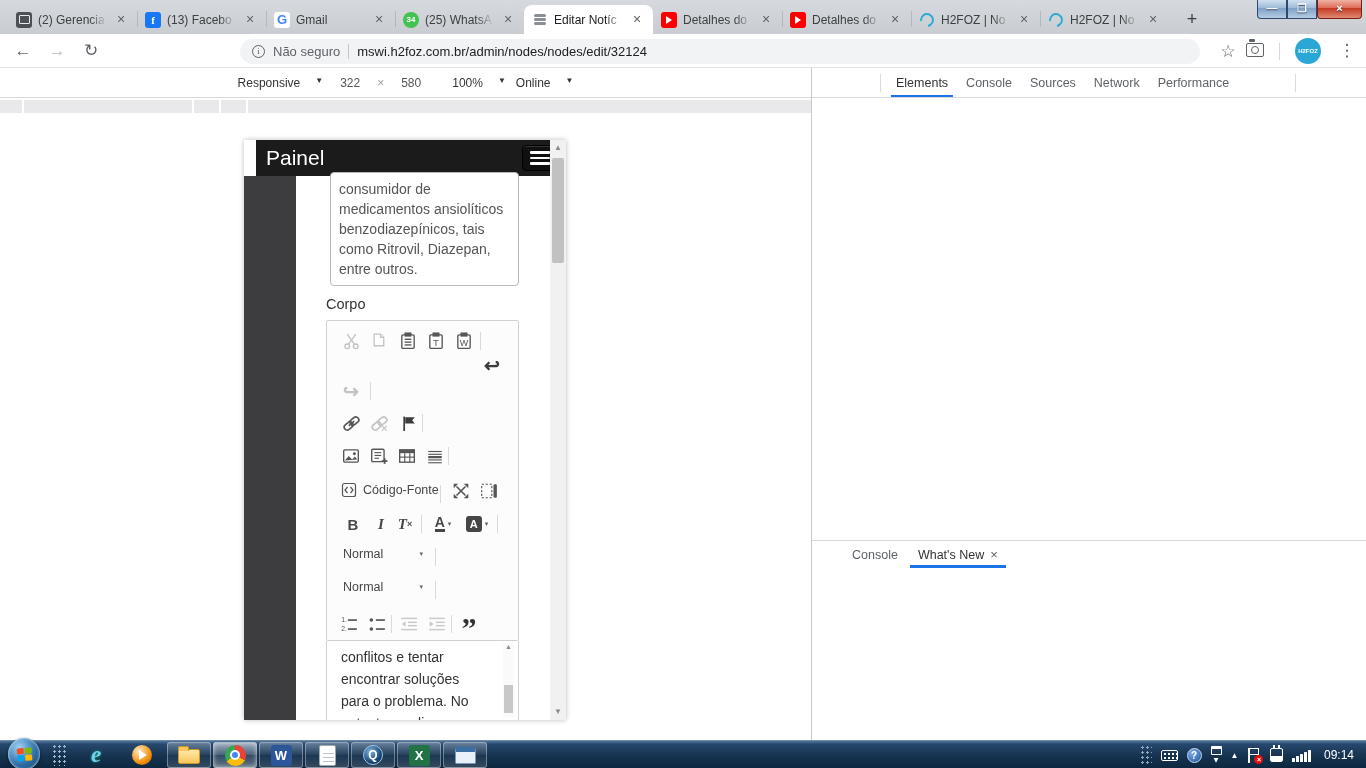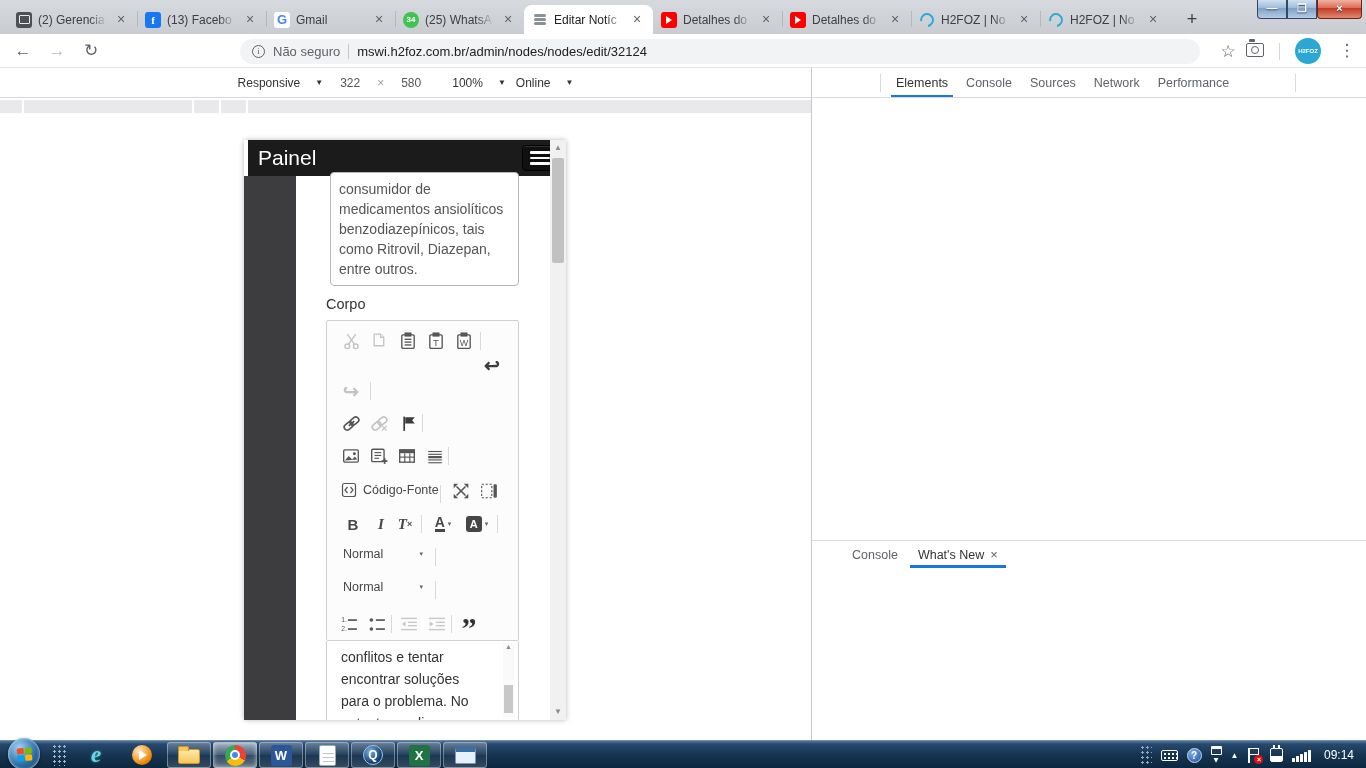--- a/index.html
+++ b/index.html
@@ -48,28 +48,28 @@
   #cam{left:1246px;top:9px;width:18px;height:14px;border:1.6px solid #5f6368;border-radius:2px;}
   #cam::before{content:"";position:absolute;left:4px;top:2px;width:6px;height:6px;border:1.6px solid #5f6368;border-radius:50%;}
   #cam::after{content:"";position:absolute;left:2px;top:-5px;width:6px;height:3px;background:#5f6368;border-radius:1px;}
   #tool-sep{left:1279px;top:9px;width:1px;height:17px;background:#d5d7da;}
   #avatar{left:1295px;top:4px;width:26px;height:26px;border-radius:50%;background:#2aa7d4;color:#fff;font-size:6px;font-weight:bold;display:flex;align-items:center;justify-content:center;}
   #more{left:1334px;top:4px;}
 
   
   #left-pane{left:0;top:68px;width:811px;height:672px;background:#fff;}
   #devbar{position:absolute;left:0;top:0;width:811px;height:30px;border-bottom:1px solid #d8d8d8;display:flex;align-items:center;justify-content:center;gap:10px;font-size:12px;color:#333;}
-  .devbar-item{display:flex;align-items:center;gap:15px;}
+  .devbar-item{display:flex;gap:15px;}
   .ddarrow{font-size:8px;color:#333;}
   .dim-num{color:#555;width:34px;text-align:center;}
   #mqbar{position:absolute;left:0;top:32px;width:811px;height:13px;background:#e9e9eb;}
   #mqbar i{position:absolute;top:0;width:2px;height:13px;background:#fff;}
 
   #device{position:absolute;left:244px;top:72px;width:322px;height:580px;background:#fff;box-shadow:0 0 5px rgba(0,0,0,.28);overflow:hidden;}
-  #dev-header{position:absolute;left:4px;top:0;width:306px;height:36px;background:#1b1b1b;color:#fff;display:flex;align-items:center;padding:0 10px;}
+  #dev-header{position:absolute;left:12px;top:0;width:306px;height:36px;background:#1b1b1b;color:#fff;display:flex;align-items:center;padding:0 10px;}
   #dev-title{font-size:21px;font-weight:400;}
   #hamburger{position:absolute;right:8px;top:5px;width:36px;height:26px;background:#101010;border:1px solid #000;border-radius:4px;box-shadow:inset 0 1px 0 rgba(255,255,255,.15);display:flex;flex-direction:column;justify-content:center;gap:3px;align-items:center;}
   #hamburger b{width:20px;height:2.5px;background:#fff;border-radius:1px;}
   #dev-sidebar{position:absolute;left:0;top:36px;width:52px;height:544px;background:#3d3d3f;}
   #dev-content{position:absolute;left:52px;top:36px;width:254px;height:544px;background:#fff;}
   
   #dev-scroll{position:absolute;left:306px;top:0;width:16px;height:580px;background:#f1f1f1;}
   #dev-scroll .sb-up,#dev-scroll .sb-dn{position:absolute;left:0;width:16px;height:16px;color:#8a8a8a;font-size:8px;text-align:center;line-height:16px;}
   #dev-scroll .sb-up{top:0;}
   #dev-scroll .sb-dn{bottom:0;}

